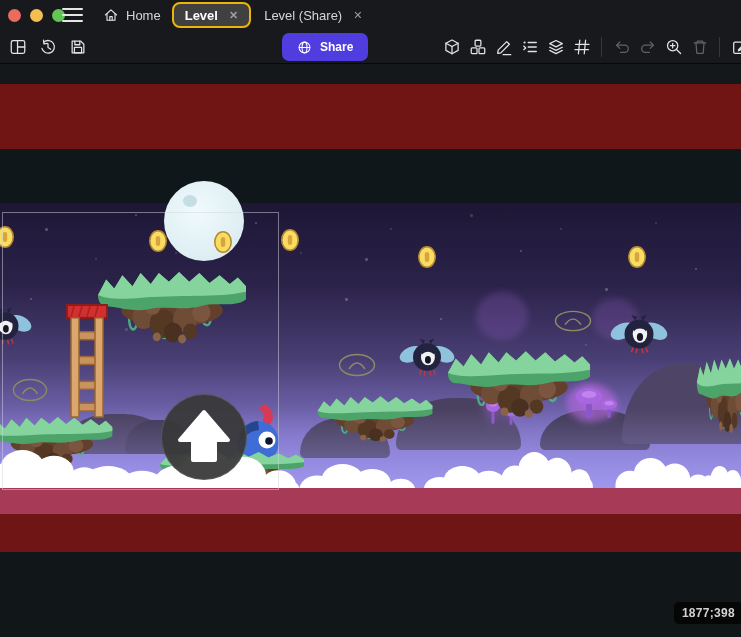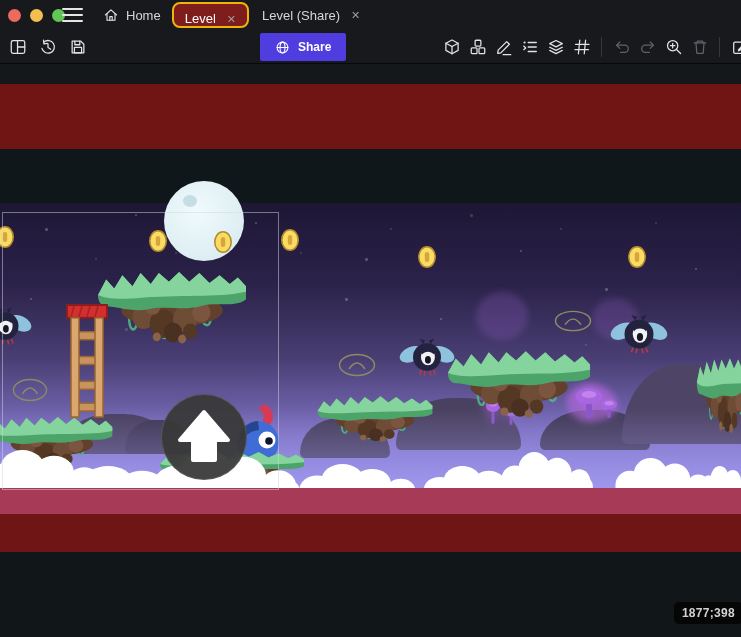--- a/index.html
+++ b/index.html
@@ -7,39 +7,39 @@
        font-family:"Liberation Sans",sans-serif;padding-left:12px;-webkit-font-smoothing:antialiased;}
 
   
   .titlebar{position:absolute;top:0;left:0;right:0;height:30px;background:#17191c;z-index:6;}
   .lights{position:absolute;left:8px;top:9px;display:flex;gap:9px;}
   .light{width:13px;height:13px;border-radius:50%;}
   .hamburger{position:absolute;left:62px;top:8px;width:21px;height:14px;display:flex;flex-direction:column;justify-content:space-between;cursor:pointer;}
   .hamburger i{display:block;height:2px;background:#e6e6e6;border-radius:1px;}
   .tabs{position:absolute;left:92px;top:0;height:30px;display:flex;align-items:stretch;}
   .tab{display:flex;align-items:center;gap:7px;padding:0 11px;color:#d6d6d6;font-size:13px;border-radius:8px 8px 0 0;white-space:nowrap;cursor:pointer;}
-  .tab.active{background:#7f1d1d;color:#fff;font-weight:normal;align-items:flex-end;}
+  .tab.active{background:#404040;color:#fff;font-weight:bold;}
   .tab.highlighted{border:2px solid #edb409;border-radius:8px;margin:2px 2px 2px 0;}
   .tab .tab-close{color:#9d9d9d;font-size:11px;margin-left:4px;}
   .tab .icon-slot svg{width:16px;height:16px;}
 
   .toolbar{position:absolute;top:30px;left:0;right:0;height:33px;background:#17191c;border-bottom:1px solid #060809;z-index:6;}
   .tool-left{position:absolute;left:7px;top:6px;display:flex;gap:9px;align-items:center;}
   .tool-center{position:absolute;left:260px;top:3px;display:flex;gap:9px;align-items:center;}
   .tool-right{position:absolute;right:3px;top:6px;display:flex;gap:5px;align-items:center;}
   .tbtn{width:21px;height:21px;display:flex;align-items:center;justify-content:center;cursor:pointer;border-radius:4px;}
   .icon{width:18px;height:18px;stroke:#e3e3e3;fill:none;stroke-width:1.4;stroke-linecap:round;stroke-linejoin:round;display:block;}
   .dimmed .icon{stroke:#5e6368;}
   .sep{width:1px;height:20px;background:#34383c;margin:0 4px;}
   .preview-btn{display:flex;align-items:stretch;border:1px solid #5d6166;border-radius:6px;height:26px;color:#fff;background:#1b1e21;cursor:pointer;}
   .preview-main{display:flex;gap:7px;padding:0 11px;align-items:center;font-size:12px;font-weight:bold;}
   .preview-main .icon{width:14px;height:14px;}
   .preview-arrow{border-left:1px solid #5d6166;padding:0 6px;display:flex;align-items:center;cursor:pointer;}
   .preview-arrow .icon{width:13px;height:13px;}
-  .share-btn{display:flex;align-items:center;gap:8px;border-radius:2px;height:28px;padding:0 15px;color:#fff;font-size:12px;font-weight:bold;cursor:pointer;}
+  .share-btn{display:flex;align-items:center;gap:8px;border-radius:7px;height:28px;padding:0 15px;color:#fff;font-size:12px;font-weight:bold;cursor:pointer;margin-left:22px;}
   .share-btn .icon{width:15px;height:15px;stroke:#fff;}
 
   
   .band{position:absolute;left:0;right:0;}
   #sky-bg{position:absolute;top:203px;height:285px;left:0;right:0;}
   #sky-objects{position:absolute;top:203px;height:285px;left:0;right:0;overflow:hidden;z-index:2;}
   .obj{position:absolute;}
   .obj svg{width:100%;height:100%;display:block;}
   .obj-moon{z-index:1;border-radius:50%;background:radial-gradient(circle at 42% 38%, #f0fafc 0%, #ddeef3 70%, #cfe5ec 100%);}
   .obj-moon .crater{position:absolute;left:24%;top:18%;width:14px;height:12px;border-radius:50%;background:rgba(185,212,222,.75);}

